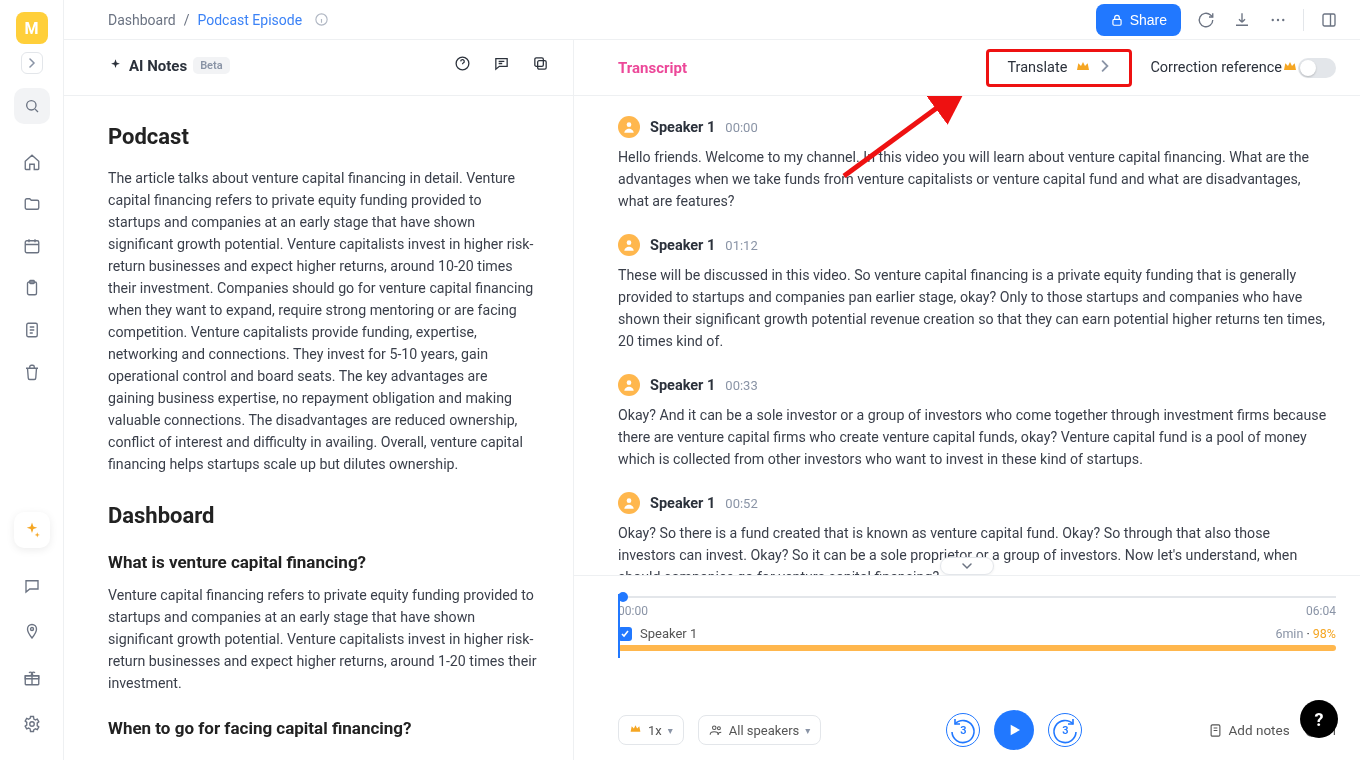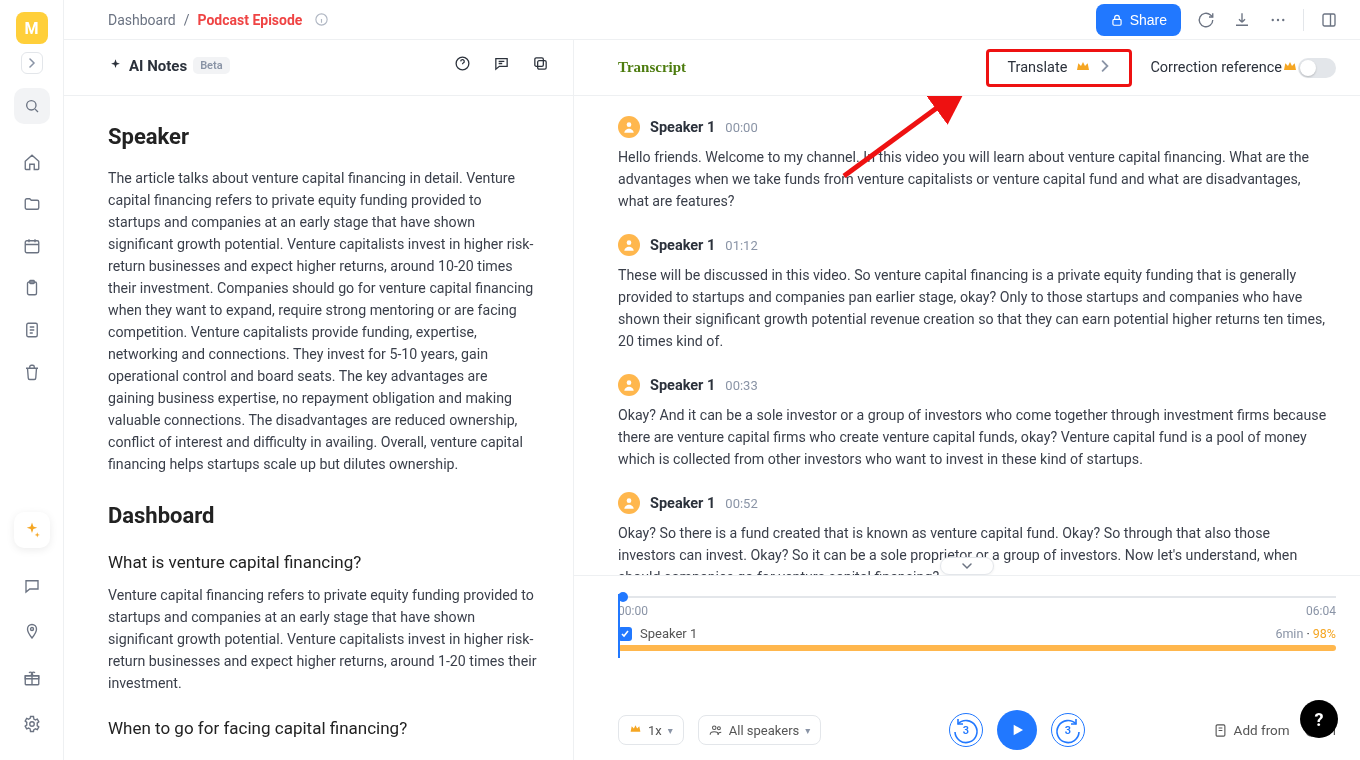--- a/index.html
+++ b/index.html
@@ -15,47 +15,47 @@
   .rail .spacer { flex:1; }
   .rail .ai-btn { width: 36px; height: 36px; border-radius: 10px; background:#fff; box-shadow: 0 2px 8px rgba(0,0,0,.08); display:flex;align-items:center;justify-content:center;margin-bottom:20px;cursor:pointer;}
   .rail .bottom-icons { display:flex;flex-direction:column;gap:10px;padding-bottom:18px;}
   .rail .bottom-icons .nav-icon{margin-bottom:0;}
 
   
   .main { flex: 1; display: flex; flex-direction: column; }
 
   
   .topbar { height: 40px; border-bottom: 1px solid #eef0f2; display:flex; align-items:center; padding: 0 20px 0 44px; font-size: 14px; color:#6b7382; gap:8px;}
-  .topbar .crumb-current { color:#ef4444; font-weight:700; }
+  .topbar .crumb-current { color:#3b82f6; font-weight:400; }
   .topbar .info-icon { color:#b0b7c3; margin-left:4px; display:inline-flex;}
   .topbar .right { margin-left:auto; display:flex; align-items:center; gap:14px; }
   .share-btn { background:#2178ff; color:#fff; border:none; border-radius:8px; height:32px; padding:0 14px; display:flex; align-items:center; gap:6px; font-weight:500; font-size:14px; cursor:pointer;}
   .top-icon { width:22px; height:22px; color:#6b7382; display:flex;align-items:center;justify-content:center;cursor:pointer;}
   .top-div { width:1px;height:22px;background:#e3e6ea;}
 
   
   .cols { flex:1; display:flex; overflow:hidden; }
   .left-col { width: 510px; border-right: 1px solid #eef0f2; display:flex; flex-direction:column; }
   .right-col { flex:1; display:flex; flex-direction:column; position:relative; }
 
   .notes-header { height: 56px; display:flex; align-items:center; padding: 0 24px 4px 44px; border-bottom: 1px solid #eef0f2;}
   .notes-header .title { font-weight:700; font-size:15px; color:#2b313b; display:flex; align-items:center; gap:6px;}
   .badge-beta { font-size:11px; background:#f2f3f5; color:#8a94a6; padding:2px 7px; border-radius:5px; font-weight:600;}
   .notes-header .actions { margin-left:auto; display:flex; gap:22px; color:#2b313b;}
   .notes-header .actions .ic{cursor:pointer;}
 
   .notes-body { flex:1; overflow-y:auto; padding: 20px 36px 40px 44px; }
   .notes-body h2 { font-size: 22px; font-weight:700; color:#222; margin: 28px 0 18px; }
   .notes-body h2:first-child{margin-top:8px;}
-  .notes-body h3 { font-size: 17px; font-weight:400; color:#222; margin: 24px 0 12px; }
+  .notes-body h3 { font-size: 17px; font-weight:700; color:#222; margin: 24px 0 12px; }
   .notes-body p { font-size: 14.2px; line-height: 1.55; color:#3a3f4a; }
 
   
   .trans-header { height: 56px; display:flex; align-items:center; padding: 0 24px 0 44px; border-bottom: 1px solid #eef0f2; gap:18px;}
-  .trans-header .title { font-weight:700; font-size:15px; color:#4d7c0f;font-family:Liberation Serif, serif; }
+  .trans-header .title { font-weight:700; font-size:15px; color:#ec4899; }
   .trans-header .spacer{flex:1;}
   .translate-box { border: 3px solid #e11; border-radius:4px; padding: 6px 18px; display:flex; align-items:center; gap:8px; font-size:14.5px; color:#2b313b; cursor:pointer;}
   .crown { color:#f5a623; }
   .chev { color:#8a94a6; }
   .corr-ref { display:flex; align-items:center; gap:0; font-size:14.5px; color:#2b313b;text-align:right; }
   .toggle { width:38px; height:20px; border-radius:999px; background:#e3e6ea; position:relative; cursor:pointer;}
   .toggle::after{content:'';position:absolute;left:2px;top:2px;width:16px;height:16px;border-radius:50%;background:#fff;box-shadow:0 1px 2px rgba(0,0,0,.2);}
 
   .trans-body { flex:1; overflow-y:auto; padding: 20px 30px 12px 44px; position:relative;}
   .seg { margin-bottom: 22px; }
@@ -255,21 +255,21 @@
                   <path d="M4 5h16v11H9l-5 4V5z"></path>
                   <path d="M8 9h8M8 12h5"></path>
                 </svg></span>
             <span class="ic"><svg width="17" height="17" viewBox="0 0 24 24" fill="none" stroke="currentColor" stroke-width="1.8">
                   <rect x="8" y="8" width="12" height="12" rx="2"></rect>
                   <rect x="4" y="4" width="12" height="12" rx="2"></rect>
                 </svg></span>
           </div>
         </div>
         <div class="notes-body">
-          <h2>Speaker</h2>
+          <h2>Podcast</h2>
           <p>The article talks about venture capital financing in detail. Venture capital financing refers to private equity funding provided to startups and companies at an early stage that have shown significant growth potential. Venture capitalists invest in higher risk-return businesses and expect higher returns, around 10-20 times their investment. Companies should go for venture capital financing when they want to expand, require strong mentoring or are facing competition. Venture capitalists provide funding, expertise, networking and connections. They invest for 5-10 years, gain operational control and board seats. The key advantages are gaining business expertise, no repayment obligation and making valuable connections. The disadvantages are reduced ownership, conflict of interest and difficulty in availing. Overall, venture capital financing helps startups scale up but dilutes ownership.</p>
           <h2>Dashboard</h2>
           <h3>What is venture capital financing?</h3>
           <p>Venture capital financing refers to private equity funding provided to startups and companies at an early stage that have shown significant growth potential. Venture capitalists invest in higher risk-return businesses and expect higher returns, around 1-20 times their investment.</p>
           <h3>When to go for facing capital financing?</h3>
         </div>
       </div>
 
       <div class="right-col">
         <div class="trans-header">
@@ -428,21 +428,21 @@
                   <path d="M24 5v5h-5"></path>
                 </svg>
               <span style="position:relative">3</span>
             </div>
             <div class="ctrl-spacer"></div>
             <div class="ghost-btn">
               <svg width="15" height="15" viewBox="0 0 24 24" fill="none" stroke="currentColor" stroke-width="1.8">
                   <rect x="5" y="3" width="14" height="18" rx="2"></rect>
                   <path d="M9 8h6M9 12h6"></path>
                 </svg>
-              <span>Add from</span>
+              <span>Add notes</span>
             </div>
             <div class="ghost-btn">
               <svg width="15" height="15" viewBox="0 0 24 24" fill="none" stroke="currentColor" stroke-width="1.8">
                   <circle cx="12" cy="12" r="9"></circle>
                   <path d="M12 7v5l3 2"></path>
                 </svg>
               <span>Ti</span>
             </div>
           </div>
         </div>

